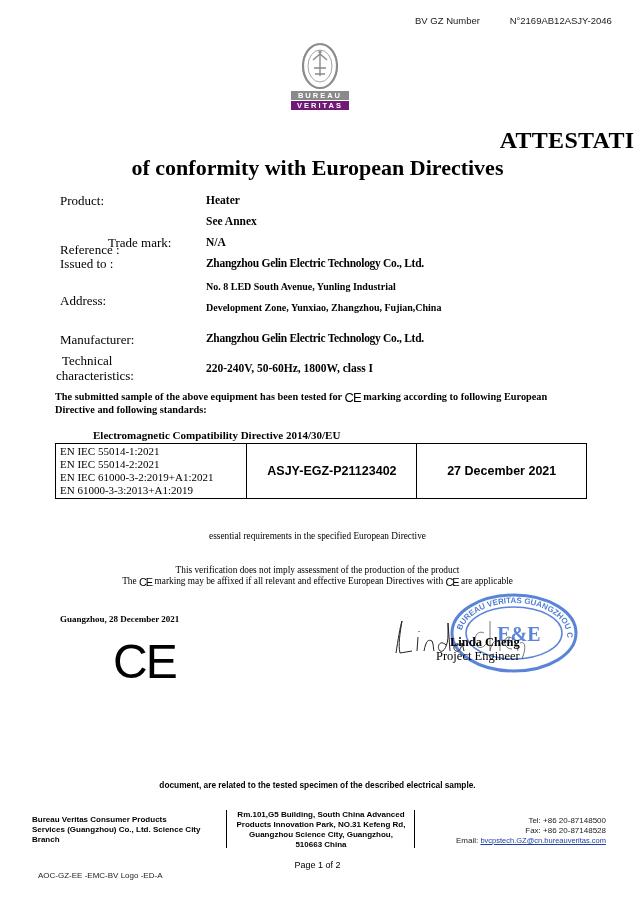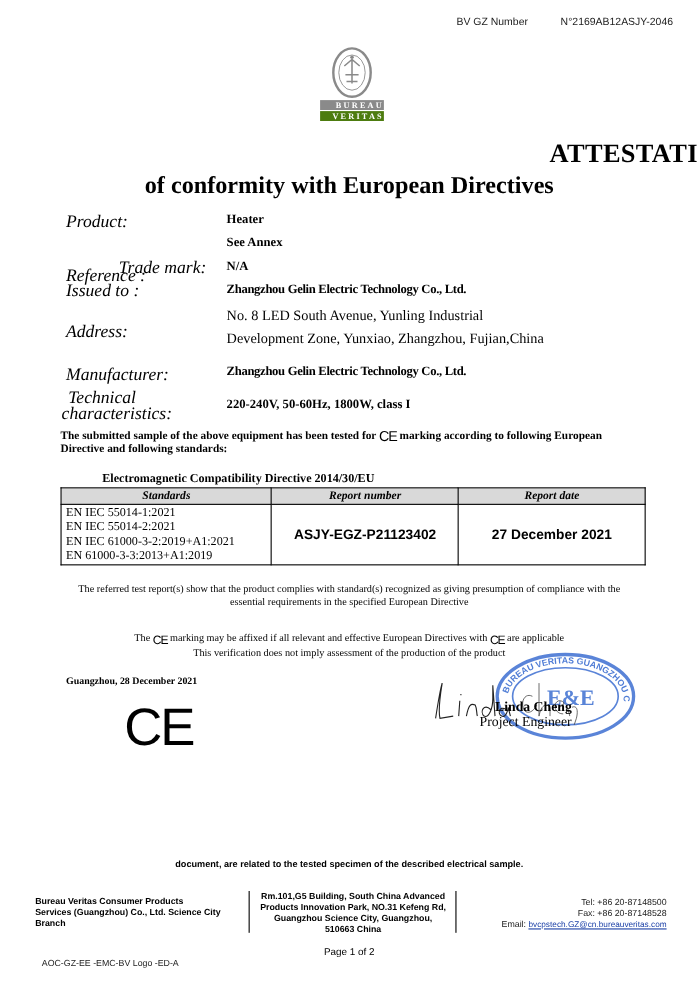--- a/index.html
+++ b/index.html
@@ -6,30 +6,30 @@
   body { width:635px; height:907px; position:relative; overflow:hidden; color:#000; font-family:"Liberation Serif", serif; }
   .abs { position:absolute; }
   .sans { font-family:"Liberation Sans", sans-serif; }
   .serif { font-family:"Liberation Serif", serif; }
 
   #bv-number { top:15px; left:415px; font-size:9.5px; color:#222; }
   #bv-number .lab { display:inline-block; width:92px; }
 
   #logo { top:42px; left:290px; width:60px; }
   #seal { display:block; margin:0 auto; width:38px; height:48px; }
-  .logo-band { width:58px; height:9px; font-size:7.5px; line-height:9px; color:#fff; text-align:right; letter-spacing:2px; font-family:Liberation Serif, serif; font-weight:bold; margin:1px auto 0; }
+  .logo-band { width:58px; height:9px; font-size:7.5px; line-height:9px; color:#fff; text-align:center; letter-spacing:2px; font-family:Liberation Sans, sans-serif; font-weight:bold; margin:1px auto 0; }
   .band-gray { background:#8a8a8a; }
-  .band-red { background:#4d7c0f; }
+  .band-red { background:#701a75; }
 
   #title1 { top:127px; left:0; width:635px; text-align:right; font-size:24px; font-weight:bold; letter-spacing:0.3px;padding-left:36px; }
   #title2 { top:155px; left:0; width:635px; text-align:center; font-size:22px; font-weight:bold; }
 
-  .lbl { left:60px; font-style:italic; font-size:16px;text-align:center; }
+  .lbl { left:60px; font-size:13px;text-align:center; }
   .val { left:206px; font-size:11.5px; font-weight:bold; }
-  .val-big { left:206px; font-size:13px; font-weight:normal; line-height:21px; }
+  .val-big { left:206px; font-size:10px; font-weight:bold; line-height:21px; }
 
   #submitted { top:391px; left:55px; width:520px; font-size:10.3px; font-weight:bold; line-height:12px; }
   .ce-inline { display:inline-block; vertical-align:-2px; font-family:"Liberation Sans", sans-serif; font-weight:normal; font-size:13px; letter-spacing:-1px; }
 
   #directive-title { top:429px; left:93px; font-size:11px; font-weight:bold; }
   #std-table { top:443px; left:55px; border-collapse:collapse; width:532px; }
   #std-table th { background:#d9d9d9; border:1px solid #000; font-size:10.5px; font-style:italic; font-weight:bold; padding:1px 2px; height:12px; }
   #std-table td { border:1px solid #000; vertical-align:middle; }
   .std-cell { font-size:11px; line-height:13px; padding:1px 4px; width:201px; }
   .rep-cell { text-align:center; font-family:"Liberation Sans", sans-serif; font-weight:bold; font-size:12.5px; width:185px; }
@@ -103,43 +103,37 @@
 
 <div id="submitted" class="abs serif">
   <span>The submitted sample of the above equipment has been tested for</span>
   <span class="ce-inline">CE</span>
   <span>marking according to following European Directive and following standards:</span>
 </div>
 
 <div id="directive-title" class="abs serif">Electromagnetic Compatibility Directive 2014/30/EU</div>
 <table id="std-table" class="abs serif">
   <tbody>
-      <tr>
-    <th>Standards</th>
-    <th>Report number</th>
-    <th>Report date</th>
-  </tr>
   <tr>
     <td class="std-cell">
       <div>EN IEC 55014-1:2021</div>
       <div>EN IEC 55014-2:2021</div>
       <div>EN IEC 61000-3-2:2019+A1:2021</div>
       <div>EN 61000-3-3:2013+A1:2019</div>
     </td>
     <td class="rep-cell">ASJY-EGZ-P21123402</td>
     <td class="rep-cell">27 December 2021</td>
   </tr>
 </tbody>
   </table>
 
 <div class="abs center-text serif" style="top:531px;">
-  <div>The referred test report(s) show that the product complies with standard(s) recognized as giving presumption of compliance with the</div>
   <div>essential requirements in the specified European Directive</div>
 </div>
-<div class="abs center-text serif" style="top:565px;margin-top:24px;">This verification does not imply assessment of the production of the product</div>
+<div class="abs center-text serif" style="top:565px;">This verification does not imply assessment of the production of the product</div>
 <div class="abs center-text serif" style="top:576px;">
   <span>The</span>
   <span class="ce-inline" style="font-size:11px;">CE</span>
   <span>marking may be affixed if all relevant and effective European Directives with</span>
   <span class="ce-inline" style="font-size:11px;">CE</span>
   <span>are applicable</span>
 </div>
 
 <div id="place-date" class="abs serif">Guangzhou, 28 December 2021</div>
 <div id="ce-big" class="abs">CE</div>

